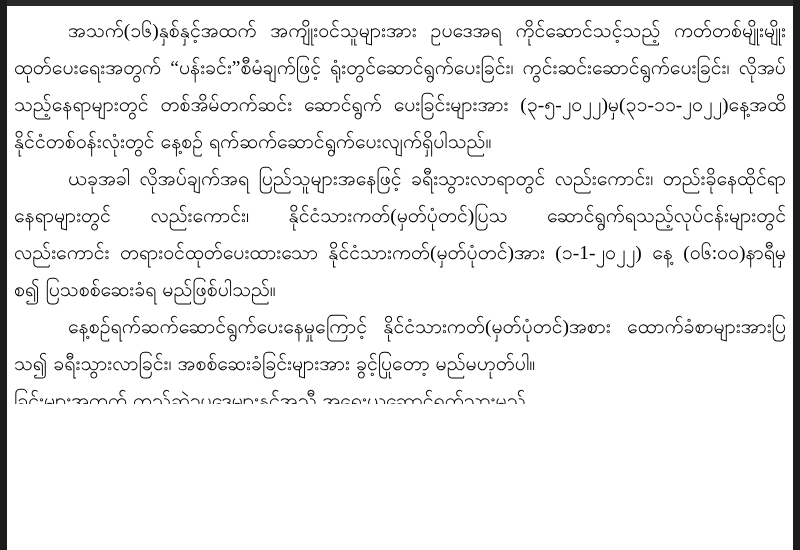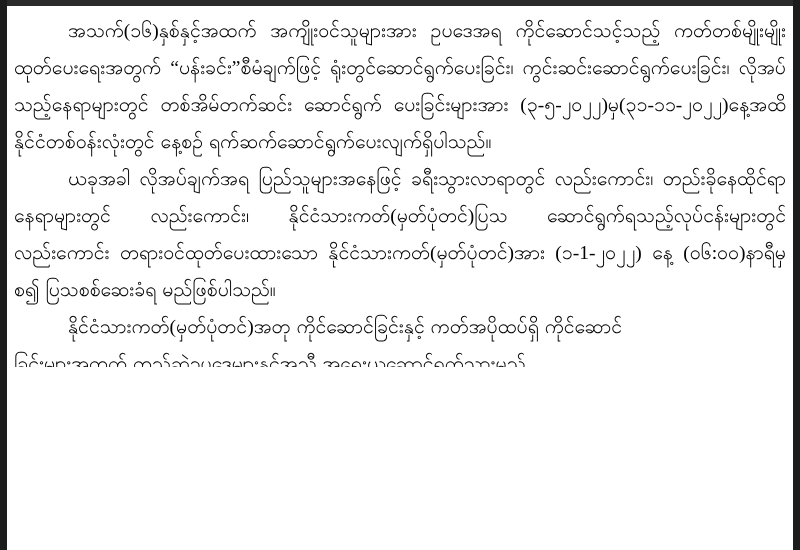--- a/index.html
+++ b/index.html
@@ -75,19 +75,19 @@
   <div class="frame-top"></div>
   <div class="frame-left"></div>
   <div class="frame-right"></div>
 
   <div class="content">
 
     <p class="para indent">အသက်(၁၆)နှစ်နှင့်အထက် အကျိုးဝင်သူများအား ဥပဒေအရ ကိုင်ဆောင်သင့်သည့် ကတ်တစ်မျိုးမျိုး ထုတ်ပေးရေးအတွက် “ပန်းခင်း”စီမံချက်ဖြင့် ရုံးတွင်ဆောင်ရွက်ပေးခြင်း၊ ကွင်းဆင်းဆောင်ရွက်ပေးခြင်း၊ လိုအပ်သည့်နေရာများတွင် တစ်အိမ်တက်ဆင်း ဆောင်ရွက် ပေးခြင်းများအား (၃-၅-၂၀၂၂)မှ(၃၁-၁၁-၂၀၂၂)နေ့အထိ နိုင်ငံတစ်ဝန်းလုံးတွင် နေ့စဉ် ရက်ဆက်ဆောင်ရွက်ပေးလျက်ရှိပါသည်။</p>
 
     <p class="para indent">ယခုအခါ လိုအပ်ချက်အရ ပြည်သူများအနေဖြင့် ခရီးသွားလာရာတွင် လည်းကောင်း၊ တည်းခိုနေထိုင်ရာနေရာများတွင် လည်းကောင်း၊ နိုင်ငံသားကတ်(မှတ်ပုံတင်)ပြသ ဆောင်ရွက်ရသည့်လုပ်ငန်းများတွင် လည်းကောင်း တရားဝင်ထုတ်ပေးထားသော နိုင်ငံသားကတ်(မှတ်ပုံတင်)အား (၁-1-၂၀၂၂) နေ့ (၀၆:၀၀)နာရီမှစ၍ ပြသစစ်ဆေးခံရ မည်ဖြစ်ပါသည်။</p>
 
+    <p class="para indent">နေ့စဉ်ရက်ဆက်ဆောင်ရွက်ပေးနေမှုကြောင့် နိုင်ငံသားကတ်(မှတ်ပုံတင်)အစား ထောက်ခံစာများအားပြသ၍ ခရီးသွားလာခြင်း၊ အစစ်ဆေးခံခြင်းများအား ခွင့်ပြုတော့ မည်မဟုတ်ပါ။</p>
 
-    <p class="para indent">နိုင်ငံသားကတ်(မှတ်ပုံတင်)အတု ကိုင်ဆောင်ခြင်းနှင့် ကတ်အပိုထပ်ရှိ ကိုင်ဆောင်</p>
 
     <p class="para cut">ခြင်းများအတွက် တည်ဆဲဥပဒေများနှင့်အညီ အရေးယူဆောင်ရွက်သွားမည်</p>
 
   </div>
 </div>
 
 </body></html>

